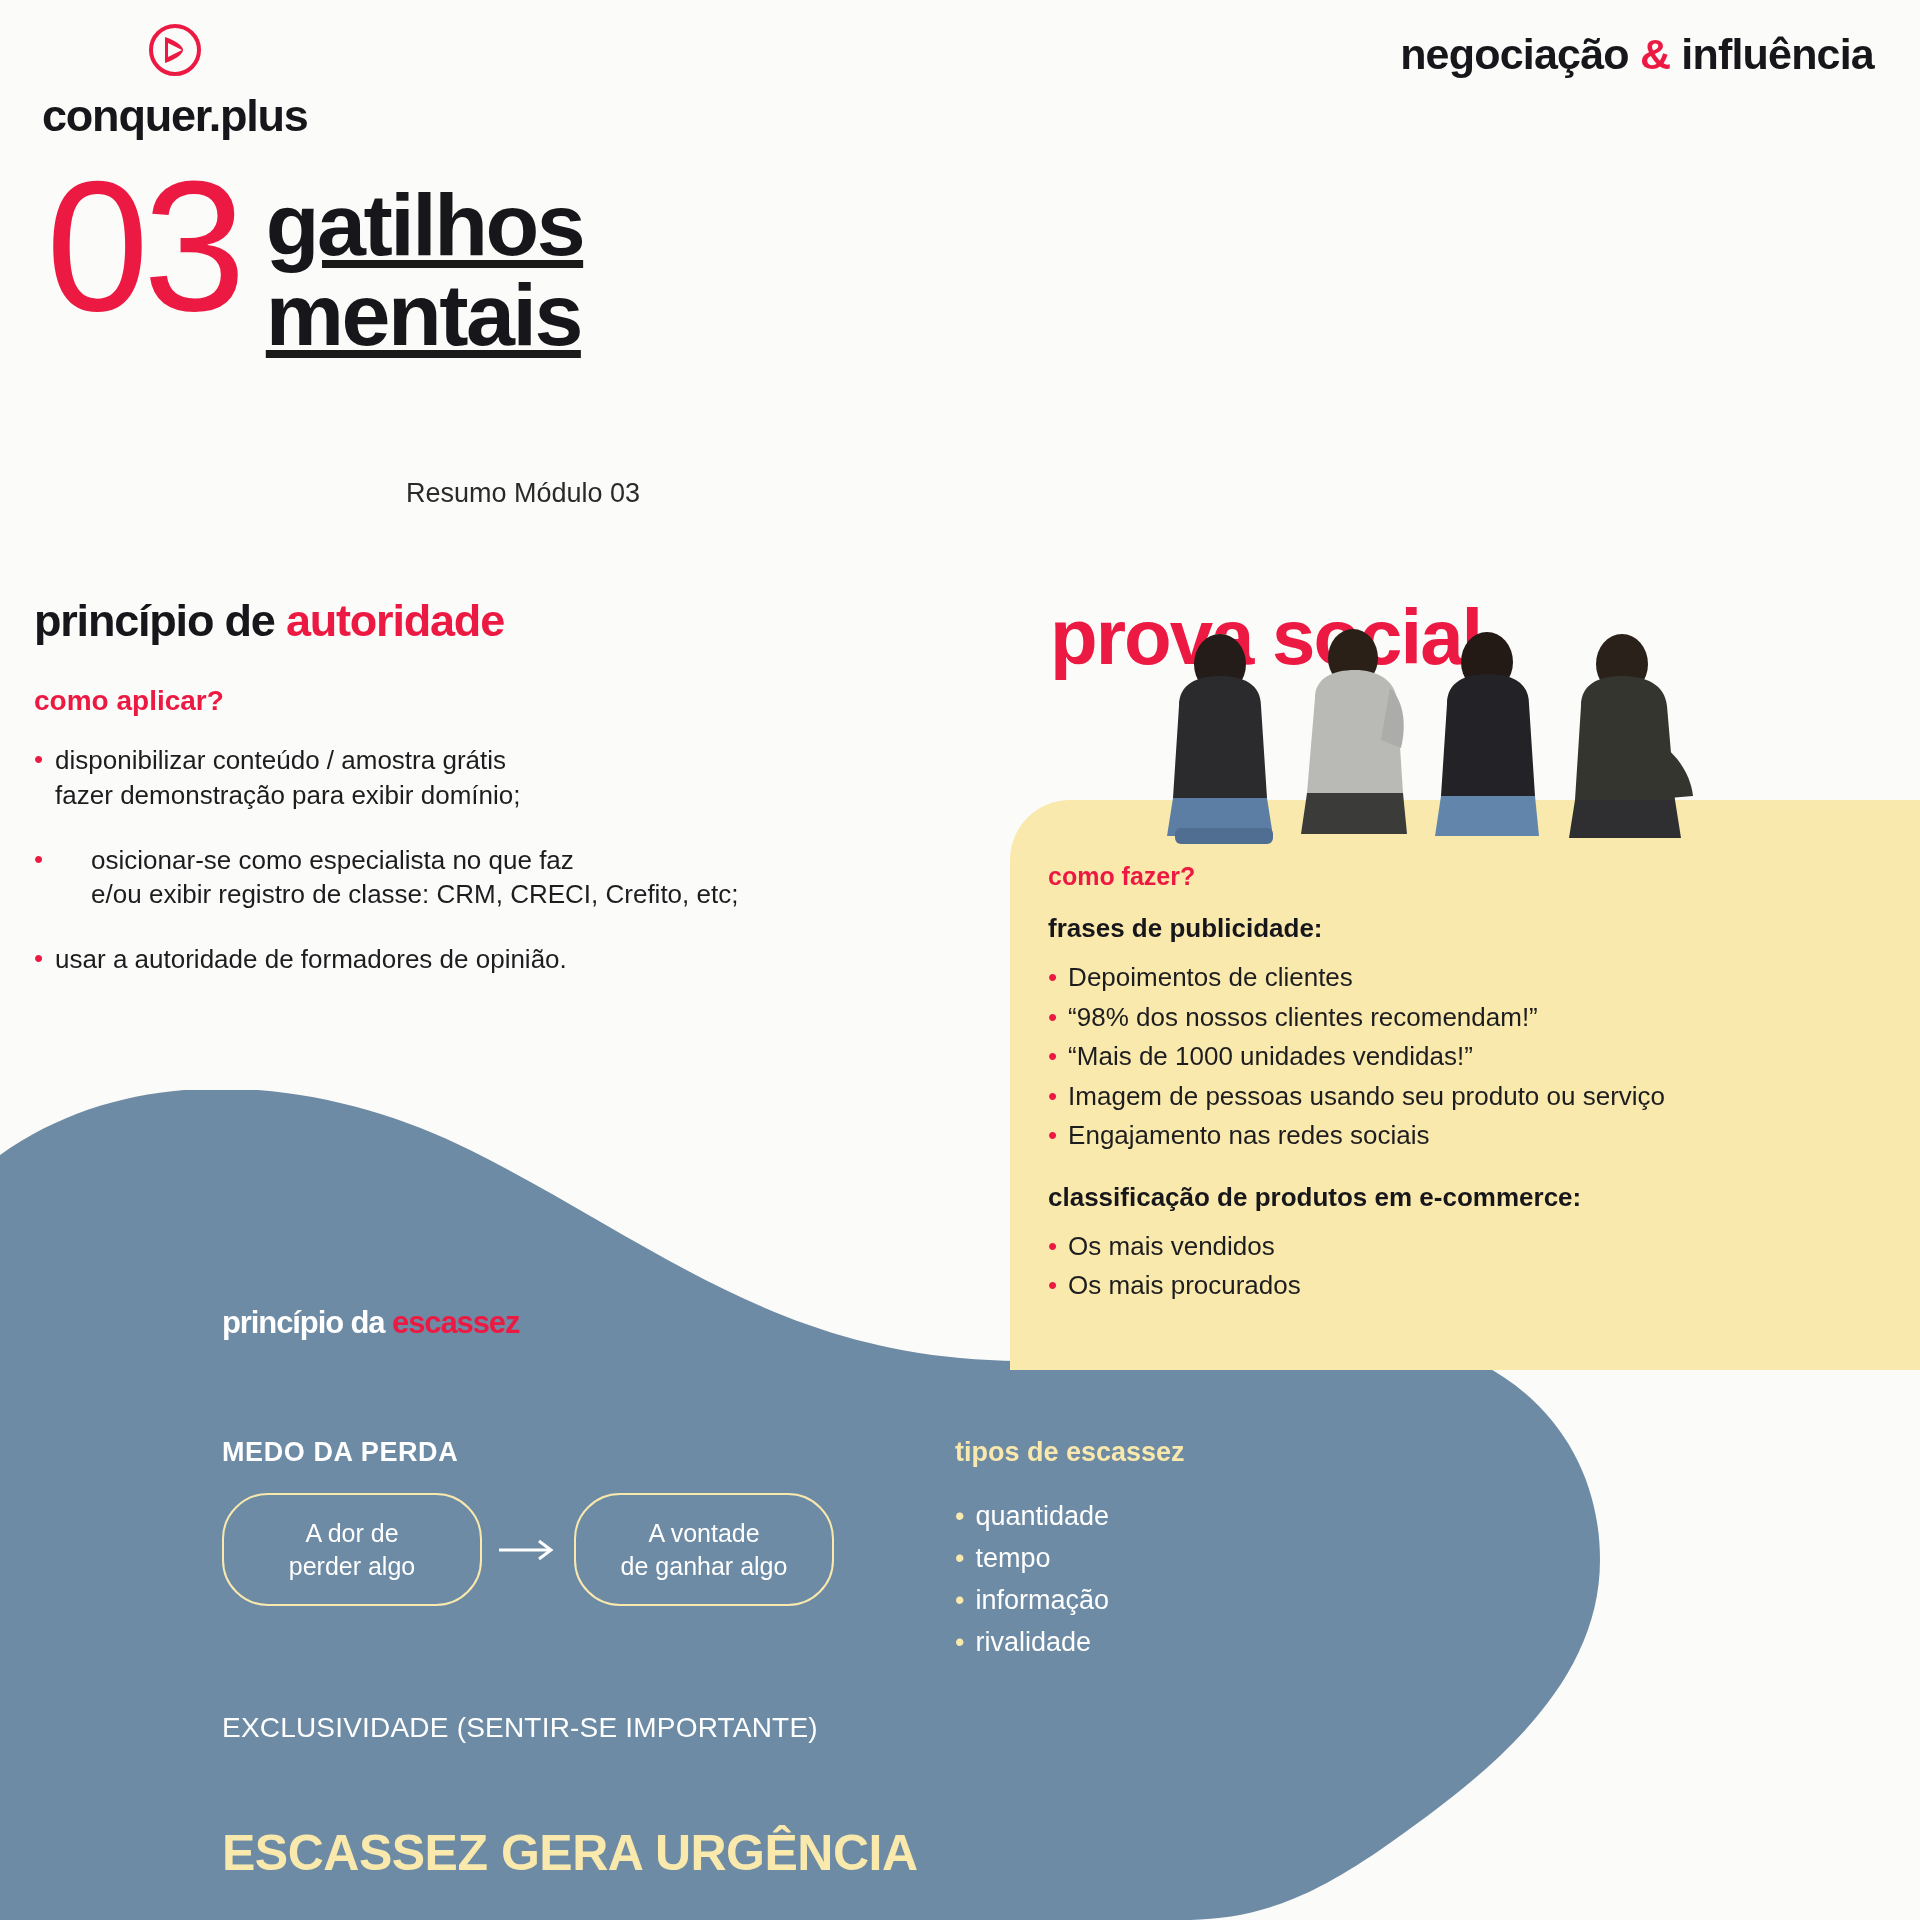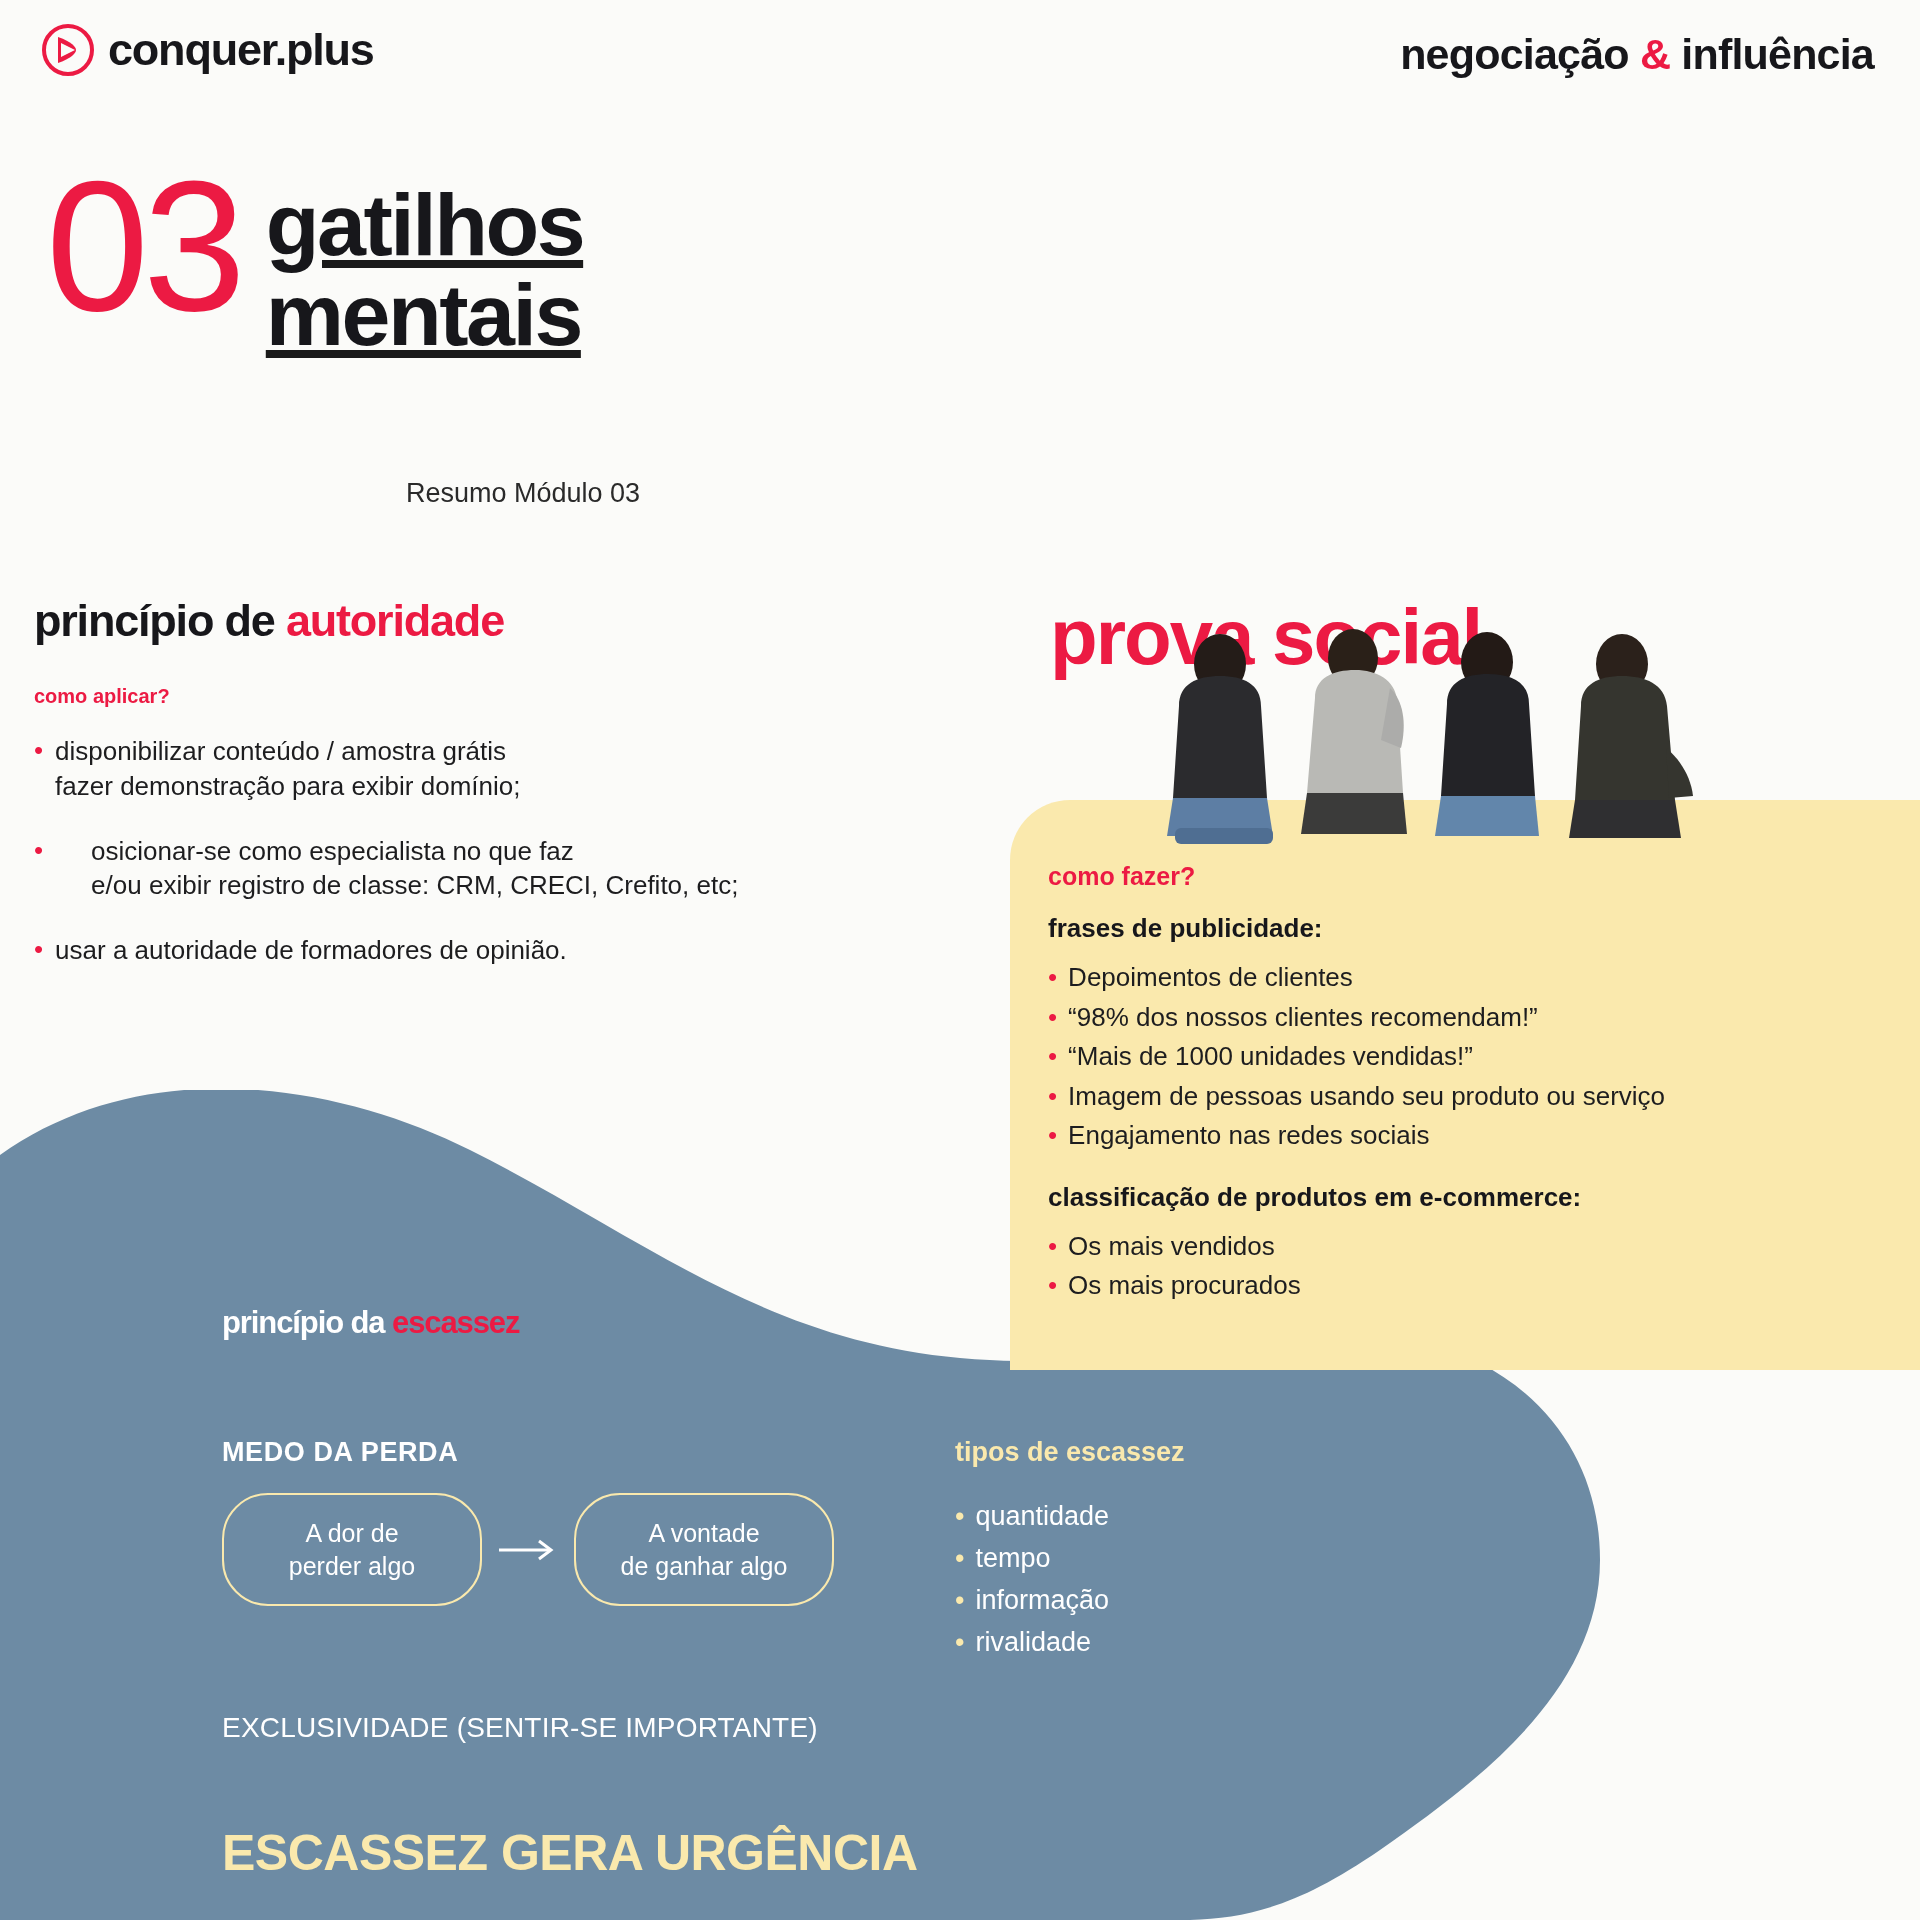--- a/index.html
+++ b/index.html
@@ -24,20 +24,21 @@
   }
 
   
   .brand {
     position: absolute;
     left: 42px;
     top: 24px;
     display: flex;
     align-items: center;
     gap: 14px;
+    flex-direction: column;
   }
   .brand-logo {
     width: 52px;
     height: 52px;
     flex: 0 0 auto;
   }
   .brand-name {
     font-size: 45px;
     font-weight: bold;
     letter-spacing: -1.2px;
@@ -99,21 +100,21 @@
   }
   .authority h2 {
     margin: 0 0 38px 0;
     font-size: 45px;
     font-weight: bold;
     letter-spacing: -1.2px;
     color: #17171b;
   }
   .authority h2 .accent { color: #ec1a43; }
   .how {
-    font-size: 20px;
+    font-size: 28px;
     font-weight: bold;
     color: #ec1a43;
     margin-bottom: 26px;
   }
   .bullet-list { margin: 0; }
   .bullet-item {
     display: flex;
     align-items: flex-start;
     margin-bottom: 30px;
   }

